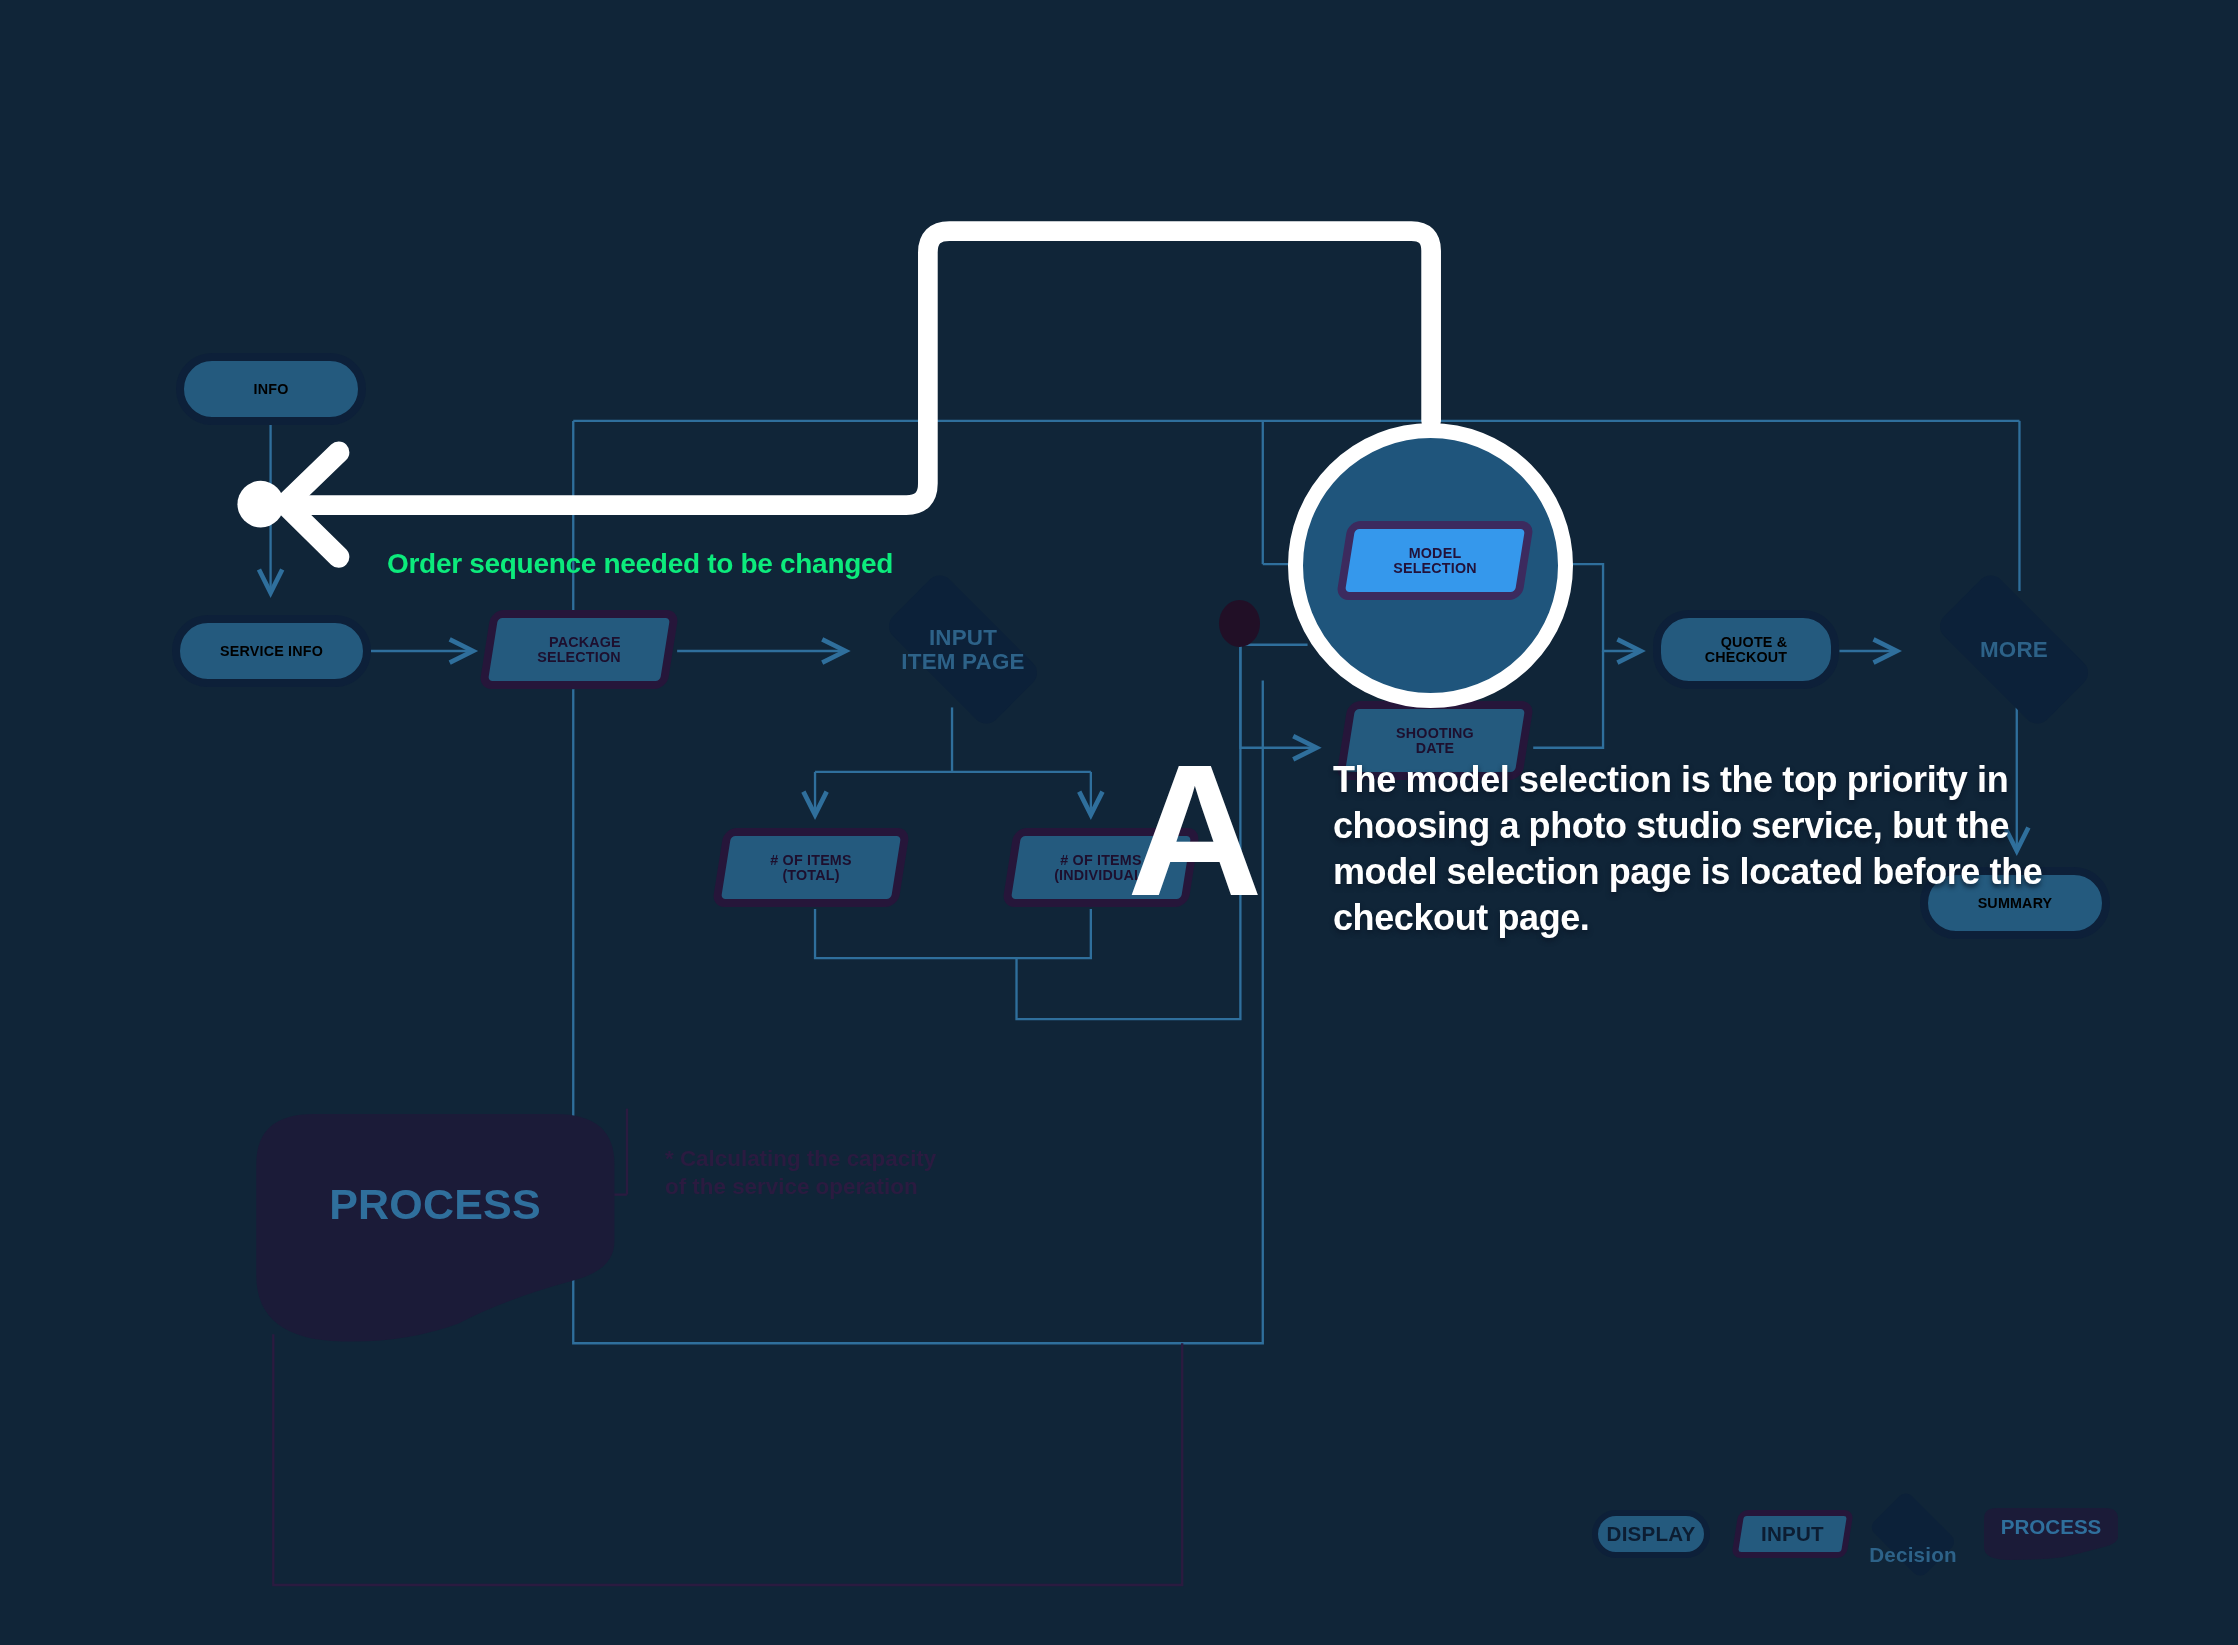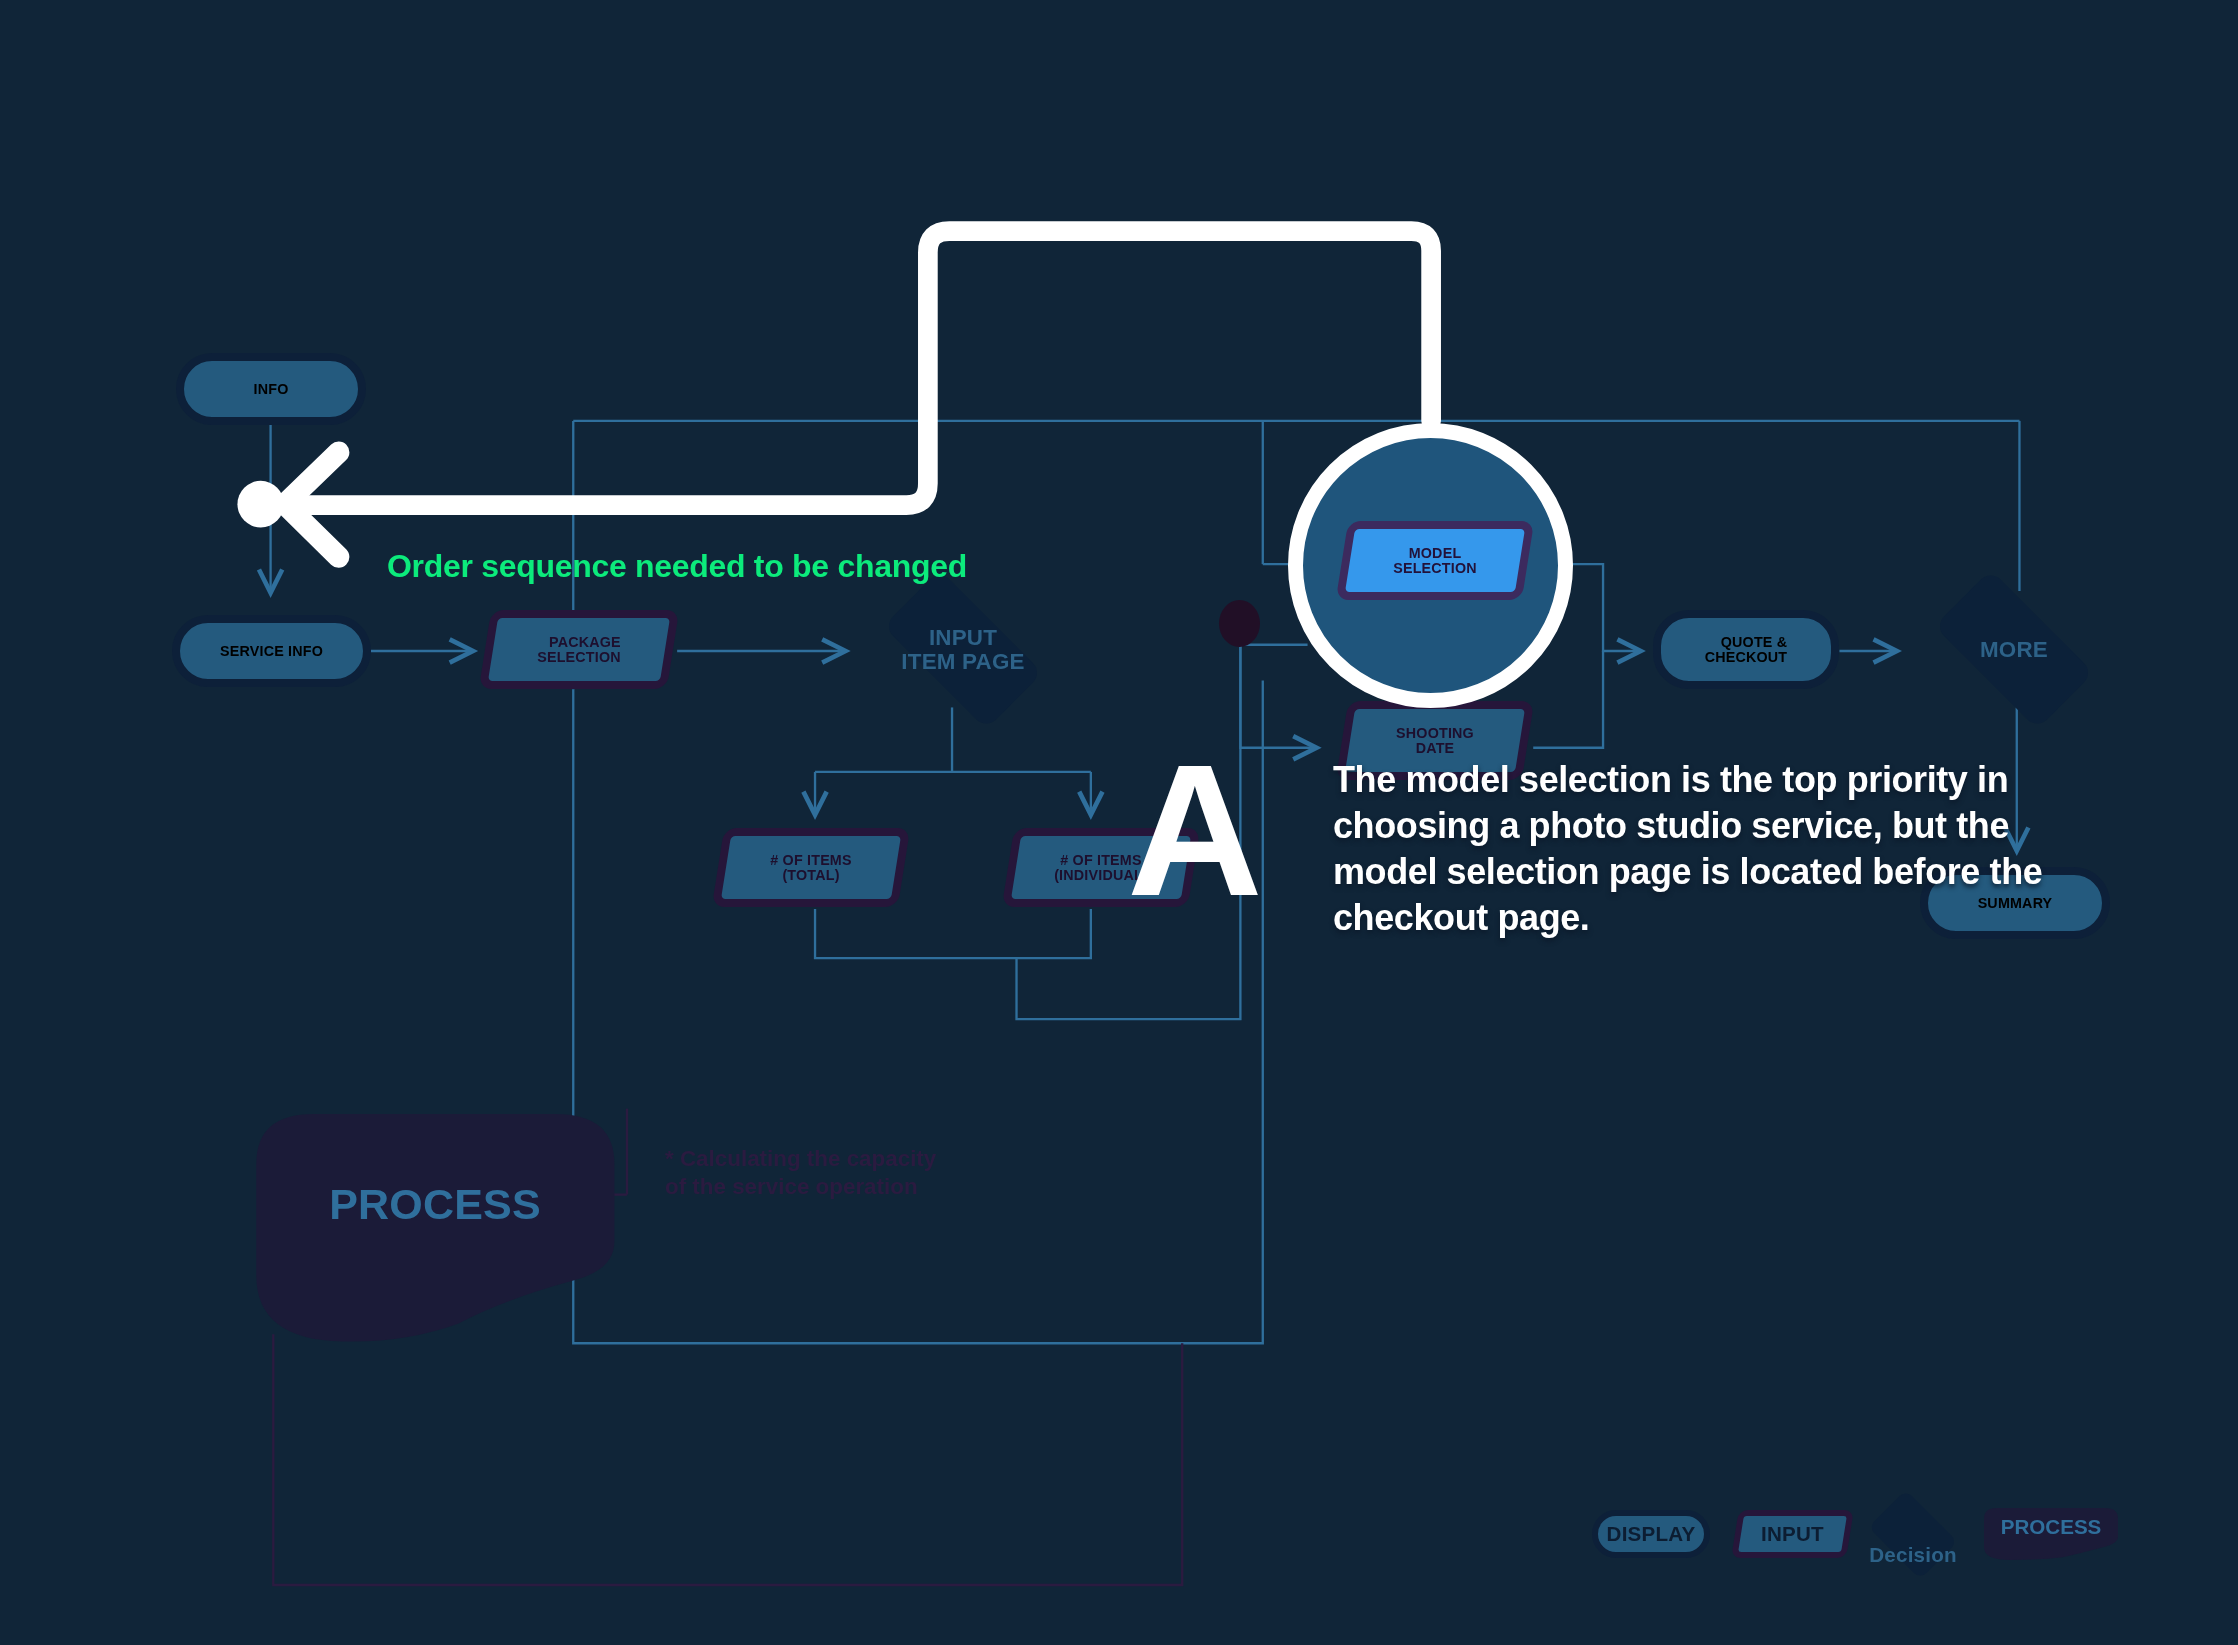--- a/index.html
+++ b/index.html
@@ -178,21 +178,21 @@
 SELECTION</span>
   </div>
 
   <svg class="layer" viewBox="0 0 2500 1837" style="z-index:7;">
     <path d="M1598,470 L1598,280 Q1598,258 1576,258 L1060,258 Q1036,258 1036,282 L1036,540 Q1036,564 1012,564 L345,564" fill="none" stroke="#ffffff" stroke-width="22" stroke-linecap="round" stroke-linejoin="round"></path>
     <path d="M378,505 L318,563 L378,622" fill="none" stroke="#ffffff" stroke-width="24" stroke-linecap="round" stroke-linejoin="round"></path>
     <circle cx="291" cy="563" r="26" fill="#ffffff"></circle>
   </svg>
 
   <div style="position:absolute;left:387px;top:548px;width:806px;z-index:8;color:#0ceb7c;
-              font-size:32px;font-weight:bold;letter-spacing:-0.3px;">Order sequence needed to be changed</div>
+              font-size:28px;font-weight:bold;letter-spacing:-0.3px;">Order sequence needed to be changed</div>
 
   <div style="position:absolute;left:1127px;top:736px;width:161px;z-index:9;color:#ffffff;
               font-size:188px;font-weight:bold;line-height:1;">A</div>
 
   <div style="position:absolute;left:665px;top:1145px;width:466px;z-index:4;color:#2b1b40;
               font-size:22.4px;font-weight:bold;line-height:1.26;white-space:pre-line;">*  Calculating the capacity
     of the service operation</div>
 
   <div style="position:absolute;left:1333px;top:757px;width:716px;z-index:9;color:#ffffff;
               font-size:36px;font-weight:bold;line-height:1.28;letter-spacing:-0.4px;

